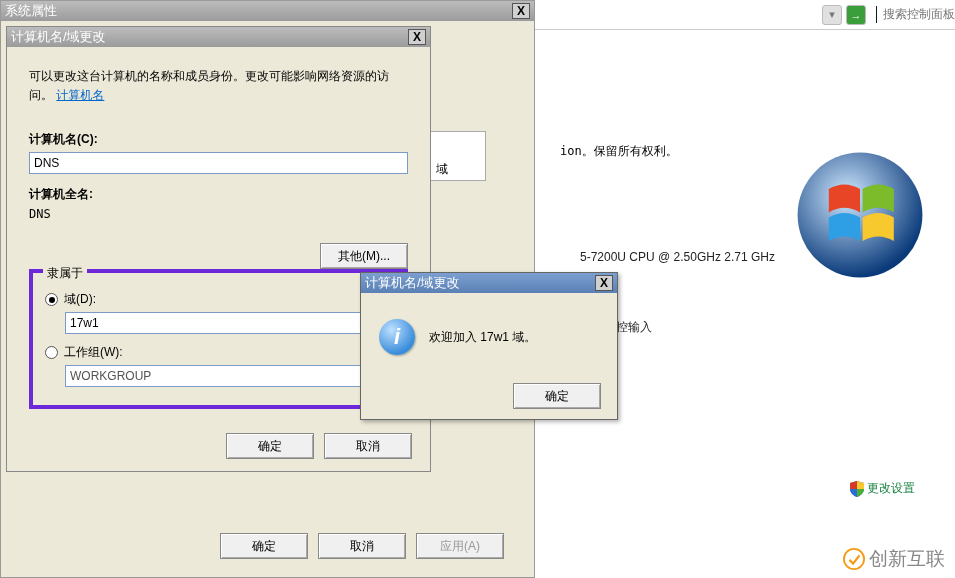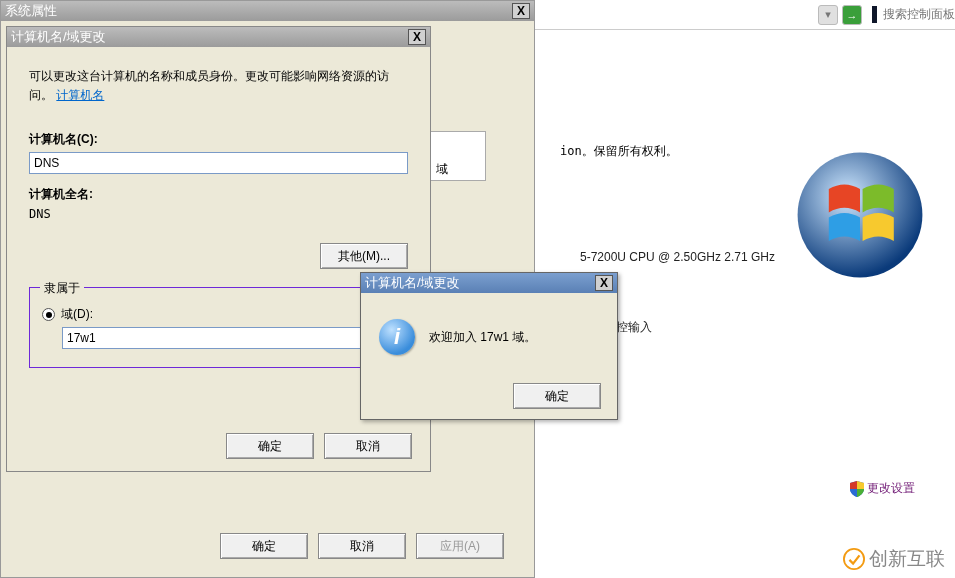--- a/index.html
+++ b/index.html
@@ -1,25 +1,25 @@
 <!DOCTYPE html>
 <html><head>
 <meta charset="utf-8">
 <style>
   * { box-sizing: border-box; font-family: "Microsoft YaHei", "SimSun", Arial, sans-serif; }
   body { margin:0; width:955px; height:578px; background:#fff; position:relative; overflow:hidden; font-size:12px; color:#000; }
   .breadcrumb-bar { position:absolute; top:0; left:540; right:0; height:30px; border-bottom:1px solid #ccc; display:flex; align-items:center; padding-left:560px; background:#fff; }
   .breadcrumb-bar .nav-btn { width:20px; height:20px; margin-right:4px; background:#3a9f3a; border:1px solid #bbb; display:flex; align-items:center; justify-content:center; color:#fff; font-size:11px; border-radius:3px; }
   .breadcrumb-bar .nav-back { background:#e0e0e0; color:#777; }
-  .breadcrumb-bar .search-cp { flex-grow:1; padding-left:6px; margin-left:6px; border-left:5px solid #0f172a; color:#777; }
+  .breadcrumb-bar .search-cp { flex-grow:1; padding-left:6px; margin-left:6px; border-left:1px solid #0f172a; color:#777; }
   .right-panel { position:absolute; left:540px; top:30px; right:0; bottom:0; padding:20px 20px 20px 40px; background:#fff; }
   .win-logo { position:absolute; top:120px; right:30px; width:130px; height:130px; }
   .right-panel .cpu-line { margin-top:200px; color:#222; white-space:nowrap; }
   .right-panel .pen-line { margin-top:55px; color:#222; }
-  .change-settings { position:absolute; top:480px; right:40px; color:#701a75; }
+  .change-settings { position:absolute; top:480px; right:40px; color:#15803d; }
   .change-settings .shield { display:inline-block; width:14px; height:16px; margin-right:3px; vertical-align:middle; }
   .watermark { position:absolute; bottom:6px; right:10px; display:flex; align-items:center; color:#888; font-size:19px; }
   .watermark .wm-icon { width:22px; height:22px; margin-right:4px; }
 
   .sysprop { position:absolute; top:0; left:0; width:535px; height:578px; background:#ece9d8; border:1px solid #999; }
   .titlebar { height:20px; background:linear-gradient(#7b9fcf,#5a80b5); color:#fff; display:flex; align-items:center; padding:0 4px; font-size:13px; }
   .titlebar.inactive { background:linear-gradient(#bcbcbc,#9b9b9b); }
   .titlebar .title-text { flex-grow:1; }
   .titlebar .close-btn { width:18px; height:16px; background:#d0d0d0; border:1px solid #555; color:#000; font-weight:bold; display:flex; align-items:center; justify-content:center; font-size:12px; }
   .sysprop-btnrow { position:absolute; bottom:18px; right:30px; display:flex; gap:10px; }
@@ -27,21 +27,21 @@
   .win-btn.disabled { color:#999; }
 
   .rename { position:absolute; top:26px; left:6px; width:425px; height:446px; background:#ece9d8; border:1px solid #888; }
   .rename-body { padding:20px 22px 8px 22px; }
   .rename-body .desc { margin-bottom:4px; line-height:1.6; }
   .rename-body .desc a { color:#0066cc; text-decoration:underline; }
   .field-label { margin-top:26px; margin-bottom:4px;font-weight:bold; }
   .text-input { width:100%; height:22px; background:#fff; border:1px solid #7a9ac7; padding:2px 4px; font-size:12px; }
   .full-name-val { margin-top:4px; font-family:"SimSun", monospace; }
   .btn-right { margin-top:22px; text-align:right; }
-  .fieldset { margin-top:18px; border:1px solid #6d28d9; padding:14px 12px 18px 12px; position:relative; }
+  .fieldset { border:4px solid #6d28d9; padding:14px 12px 18px 12px; position:relative; }
   .fieldset .legend { position:absolute; top:-8px; left:10px; background:#ece9d8; padding:0 4px; }
   .radio-row { display:flex; align-items:center; margin-top:4px; margin-bottom:4px; }
   .radio-row .radio { width:13px; height:13px; border:1px solid #555; border-radius:50%; margin-right:6px; display:flex; align-items:center; justify-content:center; background:#fff; }
   .radio-row .radio.checked::after { content:''; width:6px; height:6px; background:#000; border-radius:50%; display:block; }
   .radio-block .boxed-input { margin-left:20px; width:355px; }
   .rename-btnrow { position:absolute; bottom:12px; right:18px; display:flex; gap:10px; }
 
   .desc-box { position:absolute; top:130px; right:48px; width:56px; height:50px; border:1px solid #aaa; background:#fff; }
   .desc-ion { position:absolute; top:143px; left:560px; font-family:Consolas,monospace; color:#000; }
 
@@ -137,20 +137,27 @@
 
     <div class="fieldset">
       <span class="legend">隶属于</span>
       <div class="radio-block">
         <div class="radio-row">
           <span class="radio checked"></span>
           <span>域(D):</span>
         </div>
         <input class="text-input boxed-input" value="17w1" style="">
       </div>
+      <div class="radio-block" style="margin-top:10px;">
+        <div class="radio-row">
+          <span class="radio"></span>
+          <span>工作组(W):</span>
+        </div>
+        <input class="text-input boxed-input disabled" disabled="" value="WORKGROUP" style="">
+      </div>
     </div>
   </div>
   <div class="rename-btnrow">
     <div class="win-btn">确定</div>
     <div class="win-btn">取消</div>
   </div>
 </div>
 
 <div class="msgbox">
   <div class="titlebar">

